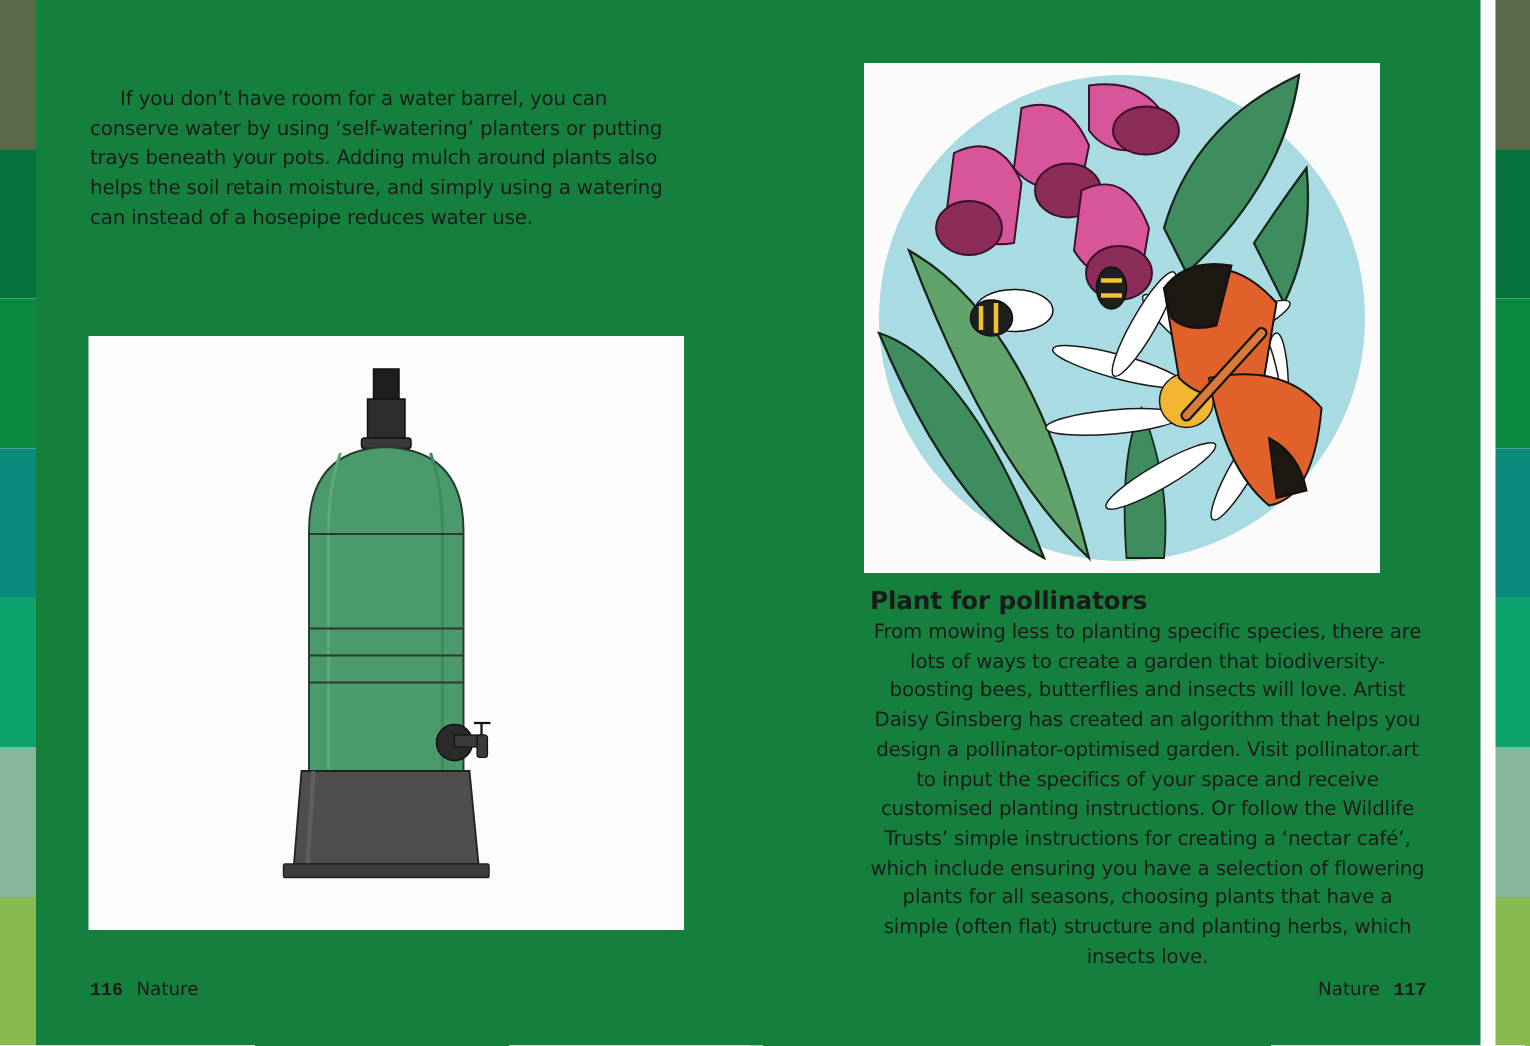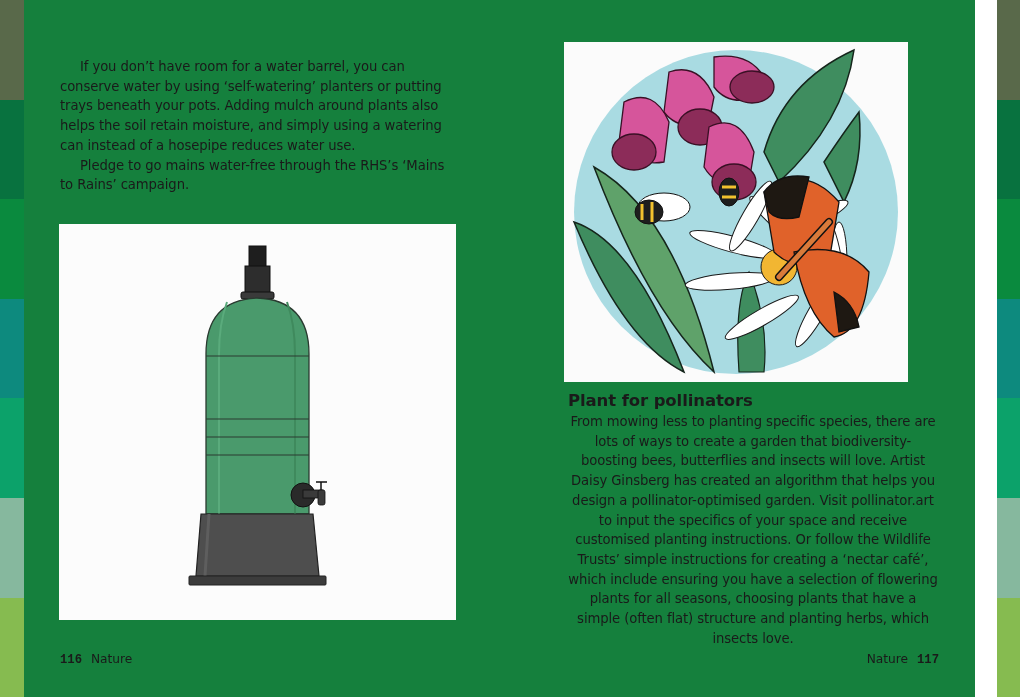--- a/index.html
+++ b/index.html
@@ -9,21 +9,21 @@
     font-family: "DejaVu Sans", sans-serif;
     color: #1a1a1a;
   }
   .stripe-col { position: absolute; top: 0; width: 24px; height: 697px; display: flex; flex-direction: column; }
   .stripe-col.left { left: 0; }
   .stripe-col.right { left: 997px; }
   .stripe { flex: 0 0 auto; height: 99.6px; width: 100%; }
 
   .page { position: absolute; top: 0; height: 697px; background: #15803d; }
   .page.left { left: 24px; width: 486px; }
-  .page.right { left: 488px; width: 487px; }
+  .page.right { left: 500px; width: 487px; }
 
   .body-text {
     font-size: 13.2px; line-height: 19.7px; letter-spacing: -0.1px;
   }
   .left-text { position: absolute; left: 36px; top: 57px; width: 385px; }
   .left-text p { margin: 0; text-indent: 20px; }
 
   .barrel-box { position: absolute; left: 35px; top: 224px; width: 397px; height: 396px; background: #fcfcfc; }
 
   .flower-box { position: absolute; left: 76px; top: 42px; width: 344px; height: 340px; background: #fbfbfb; }
@@ -46,21 +46,20 @@
   <div class="stripe" style="background:#0a8a3e"></div>
   <div class="stripe" style="background:#0d8a7e"></div>
   <div class="stripe" style="background:#0ca26a"></div>
   <div class="stripe" style="background:#86b89e"></div>
   <div class="stripe" style="background:#86bb50"></div>
 </div>
 
 <div class="page left">
   <div class="left-text body-text">
     <p>If you don’t have room for a water barrel, you can conserve water by using ‘self-watering’ planters or putting trays beneath your pots. Adding mulch around plants also helps the soil retain moisture, and simply using a watering can instead of a hosepipe reduces water use.</p>
-    <p>Pledge to go mains water-free through the RHS’s ‘Mains to Rains’ campaign.</p>
   </div>
 
   <div class="barrel-box">
     <svg width="397" height="396" viewBox="0 0 397 396">
 
       <rect x="190" y="22" width="17" height="22" fill="#1e1e1e" stroke="#111" stroke-width="1"></rect>
       <rect x="186" y="42" width="25" height="28" fill="#2d2d2d" stroke="#111" stroke-width="1"></rect>
       <rect x="182" y="68" width="33" height="7" rx="2" fill="#3a3a3a" stroke="#111" stroke-width="1"></rect>
 
       <path d="M147 130 Q147 76 198 74 Q250 76 250 130 L250 290 L147 290 Z" fill="#4a9a6c" stroke="#2a3a30" stroke-width="1.3"></path>

